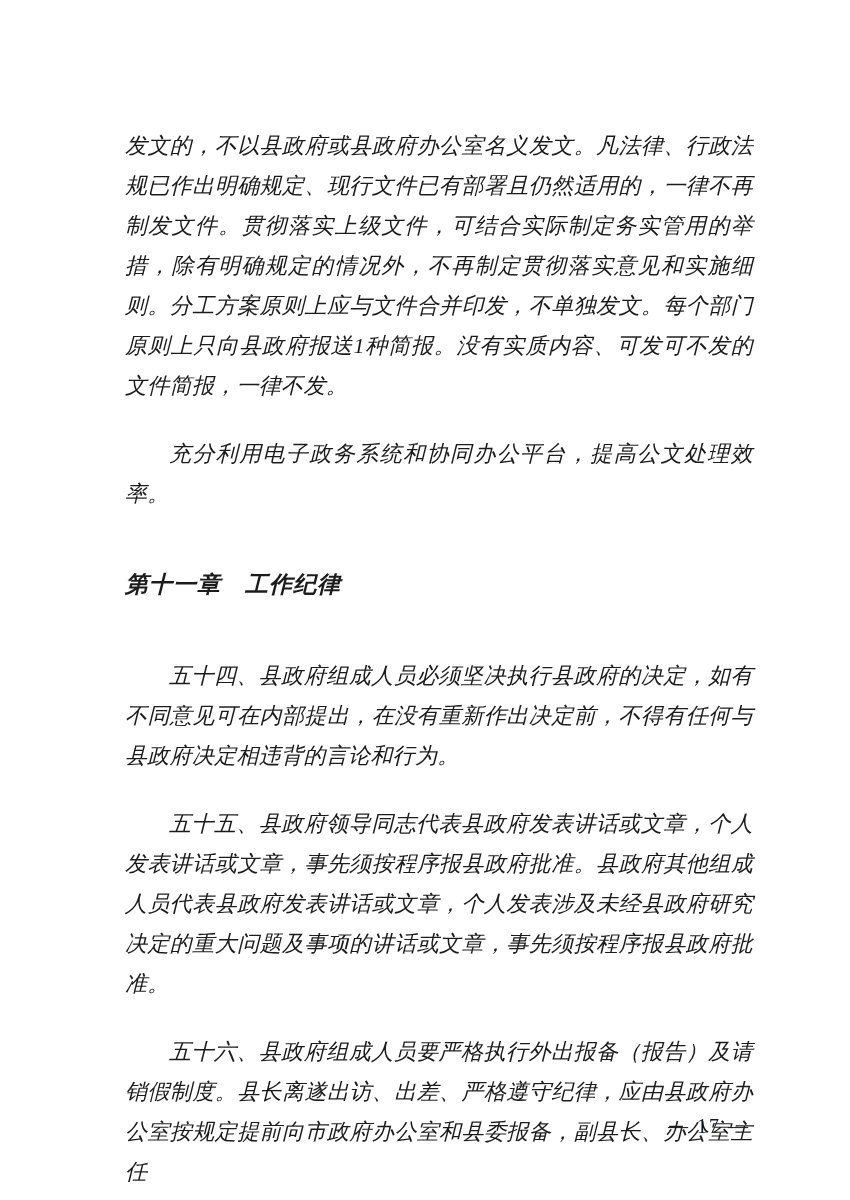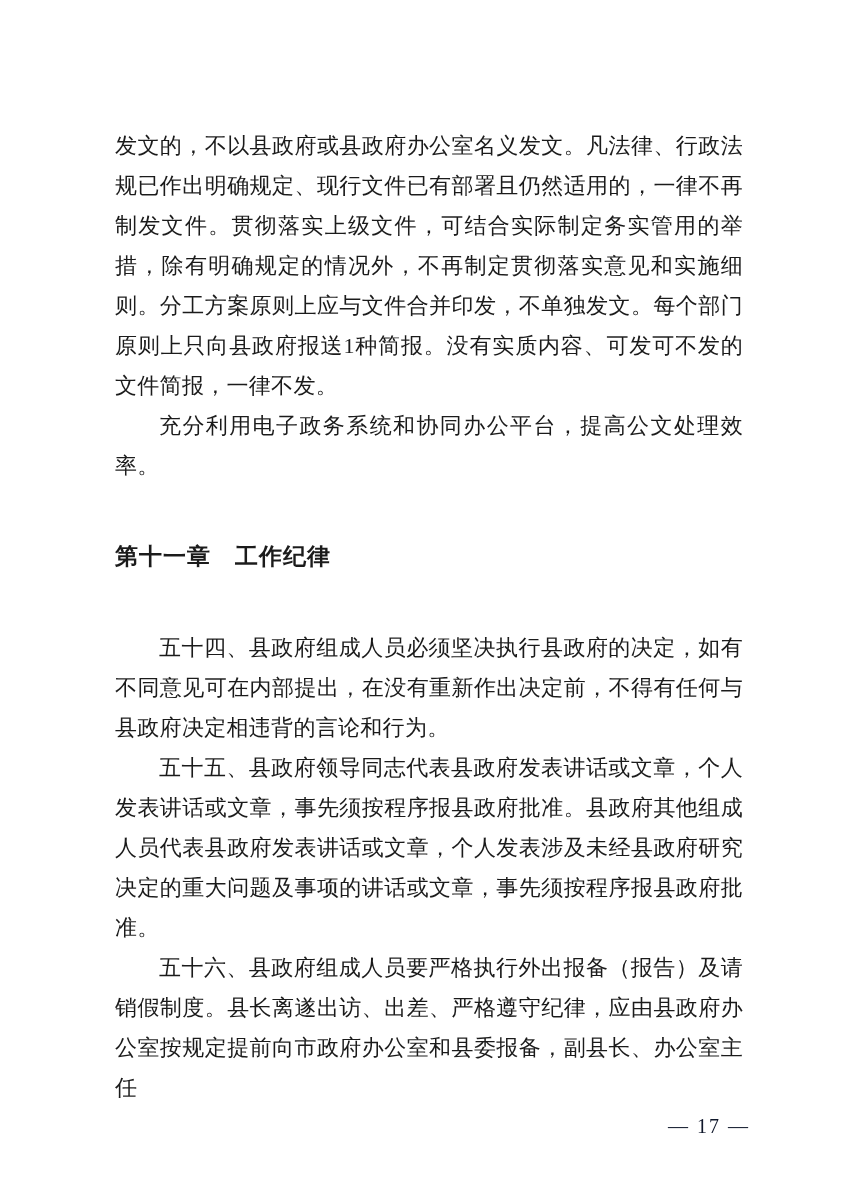--- a/index.html
+++ b/index.html
@@ -11,35 +11,37 @@
     position: relative;
     width: 850px;
     height: 1200px;
     background: #ffffff;
     overflow: hidden;
     font-family: "Liberation Serif", "DejaVu Serif", serif;
     color: #1b1b1b;
   }
   .content {
     position: absolute;
-    left: 115px;
+    left: 125px;
     top: 126px;
     width: 628px;
+    font-style: italic;
   }
   .para {
     margin: 0;
     font-size: 22px;
     line-height: 40px;
     text-align: justify;
     text-justify: inter-ideograph;
     letter-spacing: 0.3px;
     word-break: break-all;
   }
   .indent {
     text-indent: 2em;
+    margin-top: 28px;
   }
   .chapter {
     font-family: "Liberation Sans", "DejaVu Sans", sans-serif;
     font-weight: 700;
     font-size: 23px;
     line-height: 40px;
     letter-spacing: 1px;
     margin: 50px 0 52px 0;
   }
   .footer {

